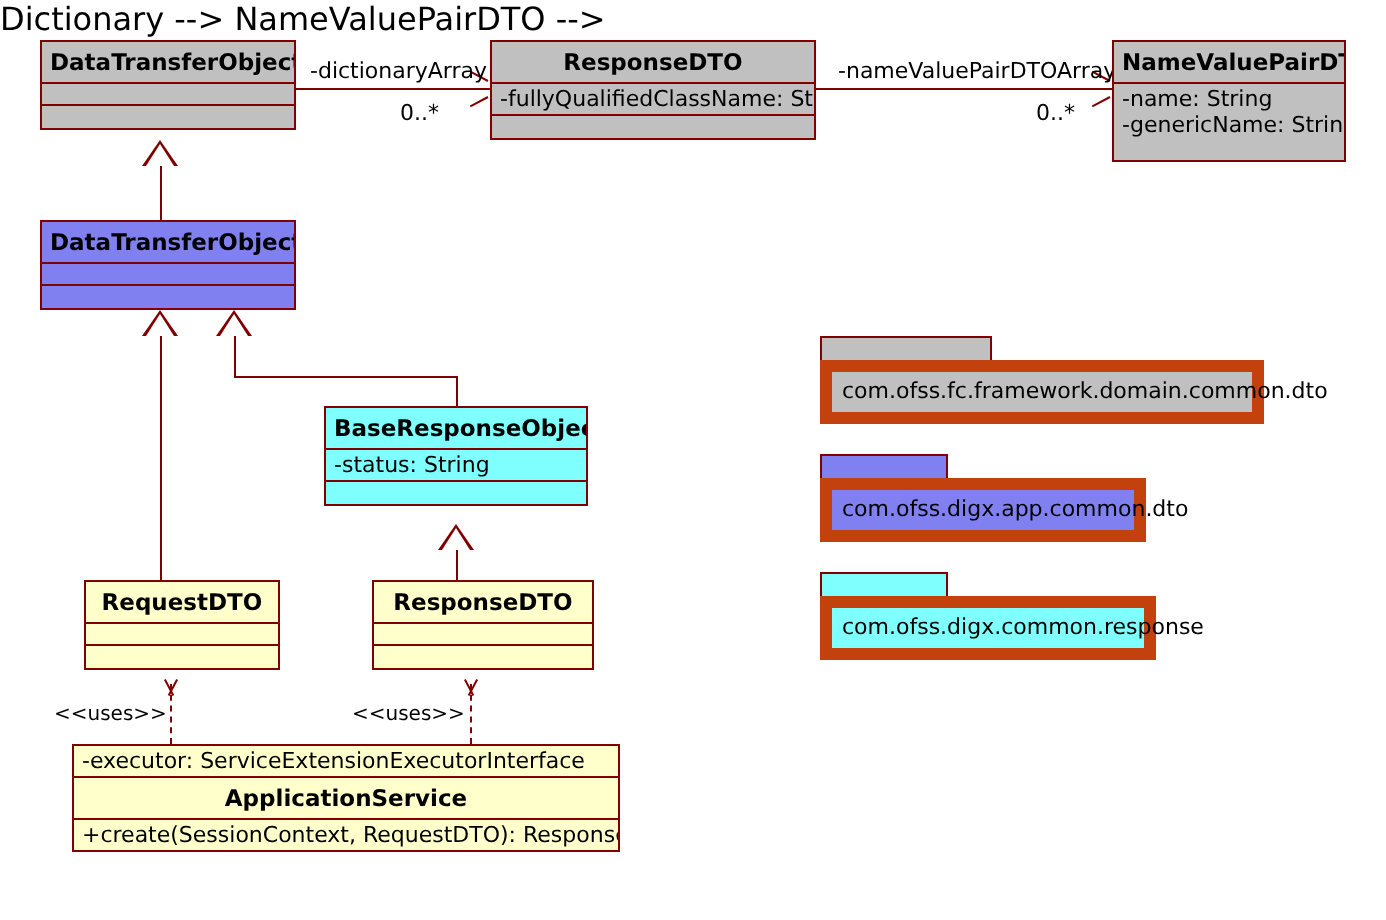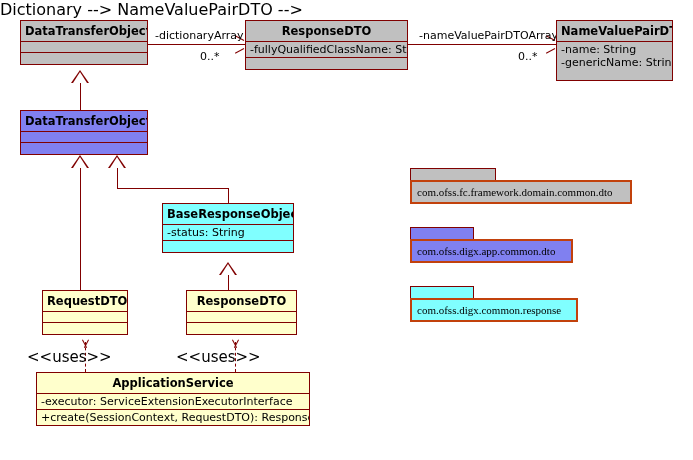--- a/index.html
+++ b/index.html
@@ -157,21 +157,21 @@
   }
   .mult-label {
     position: absolute;
     font-size: 11px;
     line-height: 13px;
     color: #000000;
     white-space: nowrap;
   }
   .stereotype {
     position: absolute;
-    font-size: 15px;
+    font-size: 10px;
     line-height: 13px;
     color: #000000;
     white-space: nowrap;
   }
 
   
   .pkg {
     position: absolute;
   }
   .pkg .tab {
@@ -179,29 +179,28 @@
     box-sizing: border-box;
     border: 1px solid #800000;
     border-bottom: none;
     height: 13px;
     left: 0;
     top: 0;
   }
   .pkg .body {
     position: absolute;
     box-sizing: border-box;
-    border: 2px solid #c2410c;
+    border: 6px solid #c2410c;
     left: 0;
     top: 12px;
     padding: 3px 5px;
     font-size: 11px;
     line-height: 14px;
     color: #000000;
     white-space: nowrap;
-    font-family: Liberation Serif, serif;
   }
 </style>
 </head>
 <body>
 
 <div id="canvas">
 
   
 
    Dictionary --&gt;
@@ -292,37 +291,37 @@
   </div>
 
   
   <div class="uml-class c-cyan" style="left:162px; top:203px; width:132px;">
     <div class="row name-row">BaseResponseObject</div>
     <div class="row attr-row">-status: String</div>
     <div class="row empty-row"></div>
   </div>
 
   
-  <div class="uml-class c-yellow" style="left:42px; top:290px; width:86px;">
+  <div class="uml-class c-yellow" style="left:42px; top:290px; width:98px;">
     <div class="row name-row">RequestDTO</div>
     <div class="row empty-row"></div>
     <div class="row empty-row"></div>
   </div>
 
   
   <div class="uml-class c-yellow" style="left:186px; top:290px; width:111px;">
     <div class="row name-row">ResponseDTO</div>
     <div class="row empty-row"></div>
     <div class="row empty-row"></div>
   </div>
 
   
   <div class="uml-class c-yellow" style="left:36px; top:372px; width:274px;">
+    <div class="row attr-row">-executor: ServiceExtensionExecutorInterface</div>
     <div class="row name-row">ApplicationService</div>
-    <div class="row attr-row">-executor: ServiceExtensionExecutorInterface</div>
     <div class="row attr-row">+create(SessionContext, RequestDTO): ResponseDTO</div>
   </div>
 
   
 
   <div class="pkg" style="left:410px; top:168px;">
     <div class="tab c-gray" style="width:86px;"></div>
     <div class="body c-gray" style="width:222px;">com.ofss.fc.framework.domain.common.dto</div>
   </div>
 

